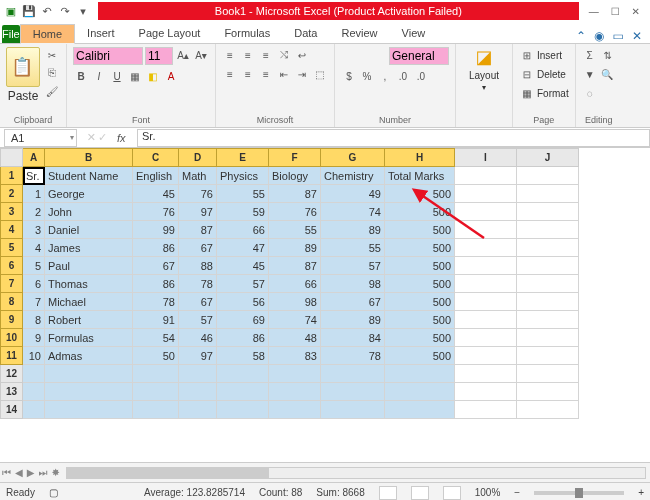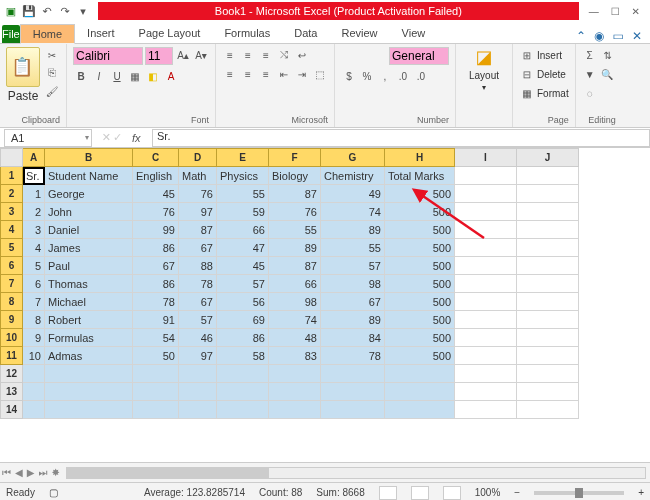--- a/index.html
+++ b/index.html
@@ -15,31 +15,31 @@
 
 .tabs { height: 22px; display: flex; align-items: flex-end; padding-left: 2px; border-bottom: 1px solid #ccc; background: #fff; }
 .filetab { background: #107c10; color: #fff; padding: 3px 0; font-size: 11px; border-radius: 2px 2px 0 0; }
 .tab { padding: 3px 12px; font-size: 11px; color: #444; cursor: pointer; }
 .tab.active { background: #fdba74; border: 1px solid #ccc; border-bottom: 1px solid #f3f3f3; margin-bottom: -1px; }
 .tabs-right { margin-left: auto; display: flex; gap: 8px; padding-right: 8px; color: #2a6faa; font-size: 12px; }
 
 
 .ribbon { height: 84px; background: #f3f3f3; display: flex; border-bottom: 1px solid #ccc; }
 .group { border-right: 1px solid #dcdcdc; padding: 3px 6px 2px; display: flex; flex-direction: column; justify-content: space-between; }
-.group-label { text-align: right; font-size: 9px; color: #666; margin-top: 2px; }
+.group-label { text-align: center; font-size: 9px; color: #666; margin-top: 2px; }
 .group-body { display: flex; gap: 4px; align-items: flex-start; }
 .col { display: flex; flex-direction: column; gap: 2px; }
 .btn-small { width: 16px; height: 16px; font-size: 10px; display: flex; align-items: center; justify-content: center; color: #555; border: 1px solid transparent; }
 .sel { height: 18px; font-size: 12px; border: 1px solid #ccc; background: #f9a8d4; padding: 0 2px; }
 .paste-big { width: 34px; height: 40px; background: linear-gradient(#fffbd6,#f8e08e); border: 1px solid #d0c060; border-radius: 2px; display:flex; align-items:center; justify-content:center; font-size:18px; }
 .styles-big { width: 44px; height: 44px; display:flex; flex-direction:column; align-items:center; justify-content:center; font-size:10px; gap:2px; }
 
 
 .fxbar { height: 20px; display: flex; align-items: center; border-bottom: 1px solid #ccc; }
-.namebox { width: 88px; height: 18px; border: 1px solid #ccc; display:flex; align-items:center; padding-left: 6px; margin-left: 4px; font-size: 11px; position: relative; }
+.namebox { width: 73px; height: 18px; border: 1px solid #ccc; display:flex; align-items:center; padding-left: 6px; margin-left: 4px; font-size: 11px; position: relative; }
 .namebox:after { content: "▾"; position:absolute; right:2px; color:#888; font-size:8px; }
 .fxlabel { width: 20px; font-style: italic; text-align:left; color:#555; }
 .formula-input { flex:1; height:18px; border:1px solid #ccc; padding-left:4px; font-size:11px; position: relative; }
 .tooltip { position: absolute; top: 0; left: 42px; background: #ffffe1; border: 1px solid #aaa; padding: 1px 5px; font-size: 10px; z-index: 10; white-space: nowrap; }
 
 
 .grid-wrap { position: relative; height: 314px; overflow: hidden; }
 .grid { border-collapse: collapse; table-layout: fixed; }
 .selectall { width: 22px; height: 18px; background: #e8e8e8; border: 1px solid #ccc; }
 .colhead, .rowhead { background: #e8e8e8; border: 1px solid #ccc; font-size: 10px; color: #333; text-align: center; height: 18px; }

